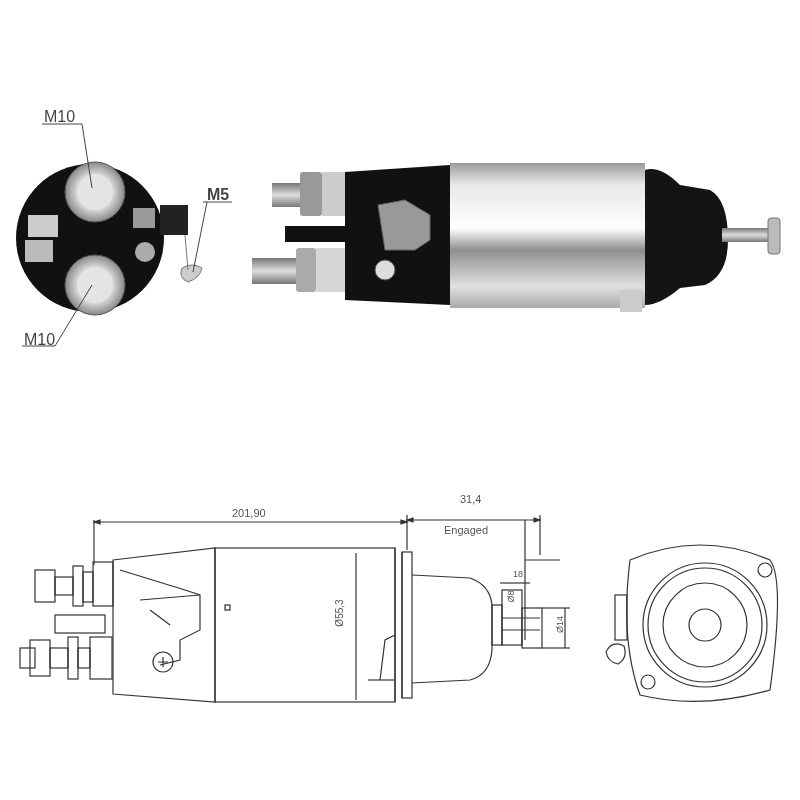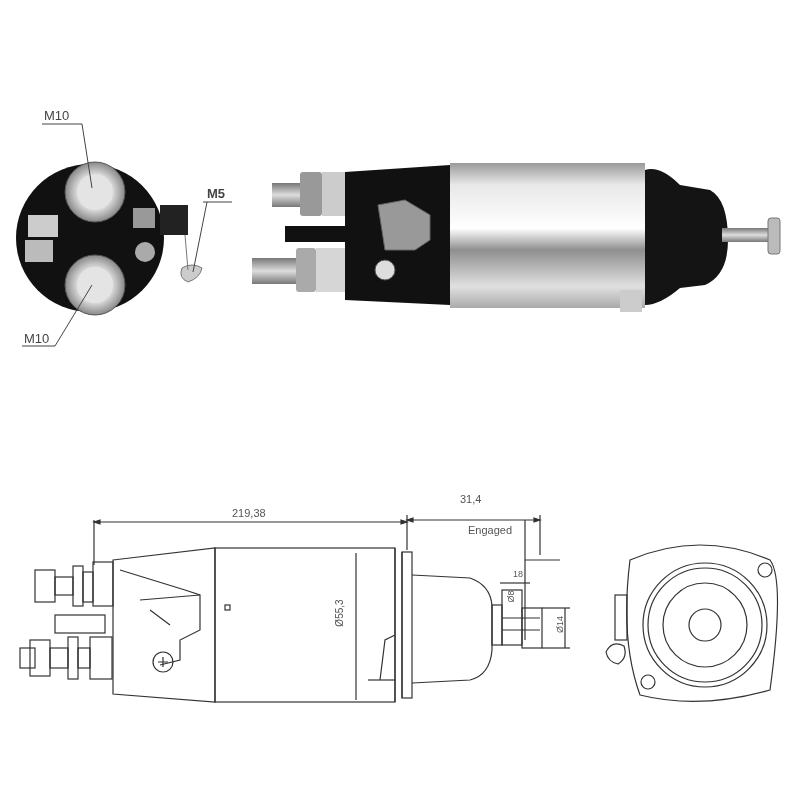--- a/index.html
+++ b/index.html
@@ -1,18 +1,18 @@
 <!DOCTYPE html>
 <html><head>
 <meta charset="utf-8">
 <style>
   html, body { margin:0; padding:0; background:#ffffff; }
   body { width:800px; height:800px; position:relative; overflow:hidden;
          font-family:"Liberation Sans", sans-serif; color:#333; }
-  .lbl { position:absolute; font-size:13px; color:#444; line-height:1;text-align:right; }
+  .lbl { position:absolute; font-size:16px; color:#444; line-height:1;text-align:right; }
   .dim { position:absolute; font-size:11px; color:#555; line-height:1; }
   svg { position:absolute; left:0; top:0; }
 </style>
 </head>
 <body>
 
 <svg width="800" height="800">
   <defs>
     <linearGradient id="silver" x1="0" y1="0" x2="0" y2="1">
       <stop offset="0" stop-color="#9a9a9a"></stop>
@@ -139,19 +139,19 @@
     <circle cx="648" cy="682" r="7"></circle>
     <rect x="615" y="595" width="12" height="45"></rect>
     <path d="M606 652 q6 -12 18 -6 q4 12 -6 18 q-10 -2 -12 -12z"></path>
   </g>
 </svg>
 
 <div class="lbl" style="left:44px;top:109px;">M10</div>
 <div class="lbl" style="left:207px;top:187px;font-weight:bold;">M5</div>
 <div class="lbl" style="left:24px;top:332px;">M10</div>
 
-<div class="dim" style="left:232px;top:508px;">219,38</div>
+<div class="dim" style="left:232px;top:508px;">201,90</div>
 <div class="dim" style="left:460px;top:494px;">31,4</div>
-<div class="dim" style="left:468px;top:525px;">Engaged</div>
+<div class="dim" style="left:444px;top:525px;">Engaged</div>
 <div class="dim" style="left:513px;top:570px;font-size:9px;">18</div>
 <div class="dim" style="left:505px;top:592px;font-size:9px;transform:rotate(-90deg);">Ø8</div>
 <div class="dim" style="left:326px;top:608px;font-size:10px;transform:rotate(-90deg);">Ø55,3</div>
 <div class="dim" style="left:552px;top:620px;font-size:9px;transform:rotate(-90deg);">Ø14</div>
 
 </body></html>

